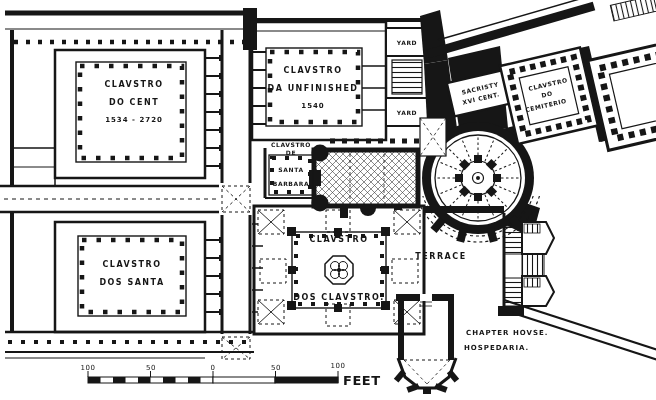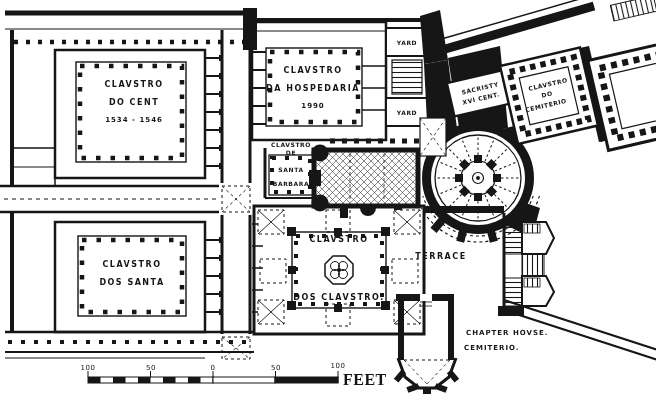--- a/index.html
+++ b/index.html
@@ -8,21 +8,21 @@
   #plan-svg{position:absolute;left:0;top:0;}
   .lbl,.lbl-sm,.lbl-xs,.num,.feet{
     position:absolute;white-space:nowrap;color:#161616;
     transform:translate(-50%,-50%);text-align:center;
     font-family:"DejaVu Sans", sans-serif;font-weight:700;
   }
   .lbl{font-size:8px;letter-spacing:1.5px;}
   .lbl-sm{font-size:7px;letter-spacing:1px;}
   .lbl-xs{font-size:6px;letter-spacing:0.6px;}
   .num{font-size:7px;letter-spacing:0.5px;font-weight:400;}
-  .feet{font-size:16px;letter-spacing:0.5px;transform:translate(0,-50%);font-family:Liberation Serif, serif;}
+  .feet{font-size:13px;letter-spacing:0.5px;transform:translate(0,-50%);}
   .left-align{transform:translate(0,-50%);text-align:center;}
   .rot{transform:translate(-50%,-50%) rotate(-13deg);}
 </style>
 </head>
 <body>
 
 <div id="stage">
 
 <svg id="plan-svg" width="656" height="400" viewBox="0 0 656 400">
   <defs>
@@ -297,25 +297,25 @@
       <rect x="188" y="377" width="12.5" height="6"></rect>
     </g>
     <rect x="213" y="377" width="62" height="6" fill="#ffffff" stroke-width="1"></rect>
     <rect x="275" y="377" width="63" height="6" fill="#161616" stroke-width="1"></rect>
     <path d="M88,371 V377 M150.5,371 V377 M213,371 V377 M275.5,371 V377 M338,371 V383" stroke-width="1"></path>
   </g>
 </svg>
 
 <div class="lbl" style="left:134px;top:84px">CLAVSTRO</div>
 <div class="lbl" style="left:134px;top:102px">DO CENT</div>
-<div class="lbl-sm" style="left:134px;top:120px">1534 - 1546</div>
+<div class="lbl-sm" style="left:134px;top:120px">1534 - 2720</div>
 
 <div class="lbl" style="left:313px;top:70px">CLAVSTRO</div>
-<div class="lbl" style="left:313px;top:88px">DA HOSPEDARIA</div>
-<div class="lbl-sm" style="left:313px;top:106px">1990</div>
+<div class="lbl" style="left:313px;top:88px">DA UNFINISHED</div>
+<div class="lbl-sm" style="left:313px;top:106px">1540</div>
 
 <div class="lbl-xs" style="left:291px;top:144px">CLAVSTRO</div>
 <div class="lbl-xs" style="left:291px;top:152px">DE</div>
 <div class="lbl-xs" style="left:291px;top:169px">SANTA</div>
 <div class="lbl-xs" style="left:291px;top:183px">BARBARA</div>
 
 <div class="lbl-xs" style="left:407px;top:42px">YARD</div>
 <div class="lbl-xs" style="left:407px;top:112px">YARD</div>
 
 <div class="lbl-xs rot" style="left:480px;top:88px">SACRISTY</div>
@@ -327,21 +327,21 @@
 
 <div class="lbl" style="left:132px;top:264px">CLAVSTRO</div>
 <div class="lbl" style="left:132px;top:282px">DOS SANTA</div>
 
 <div class="lbl" style="left:339px;top:239px">CLAVSTRO</div>
 <div class="lbl" style="left:339px;top:297px">DOS CLAVSTRO.</div>
 
 <div class="lbl" style="left:441px;top:256px">TERRACE</div>
 
 <div class="lbl-sm left-align" style="left:466px;top:333px">CHAPTER HOVSE.</div>
-<div class="lbl-sm left-align" style="left:464px;top:348px">CEMITERIO.</div>
+<div class="lbl-sm left-align" style="left:464px;top:348px">HOSPEDARIA.</div>
 
 <div class="num" style="left:88px;top:368px">100</div>
 <div class="num" style="left:151px;top:368px">50</div>
 <div class="num" style="left:213px;top:368px">0</div>
 <div class="num" style="left:276px;top:368px">50</div>
 <div class="num" style="left:338px;top:366px">100</div>
 <div class="feet" style="left:343px;top:380px">FEET</div>
 
 </div>
 

